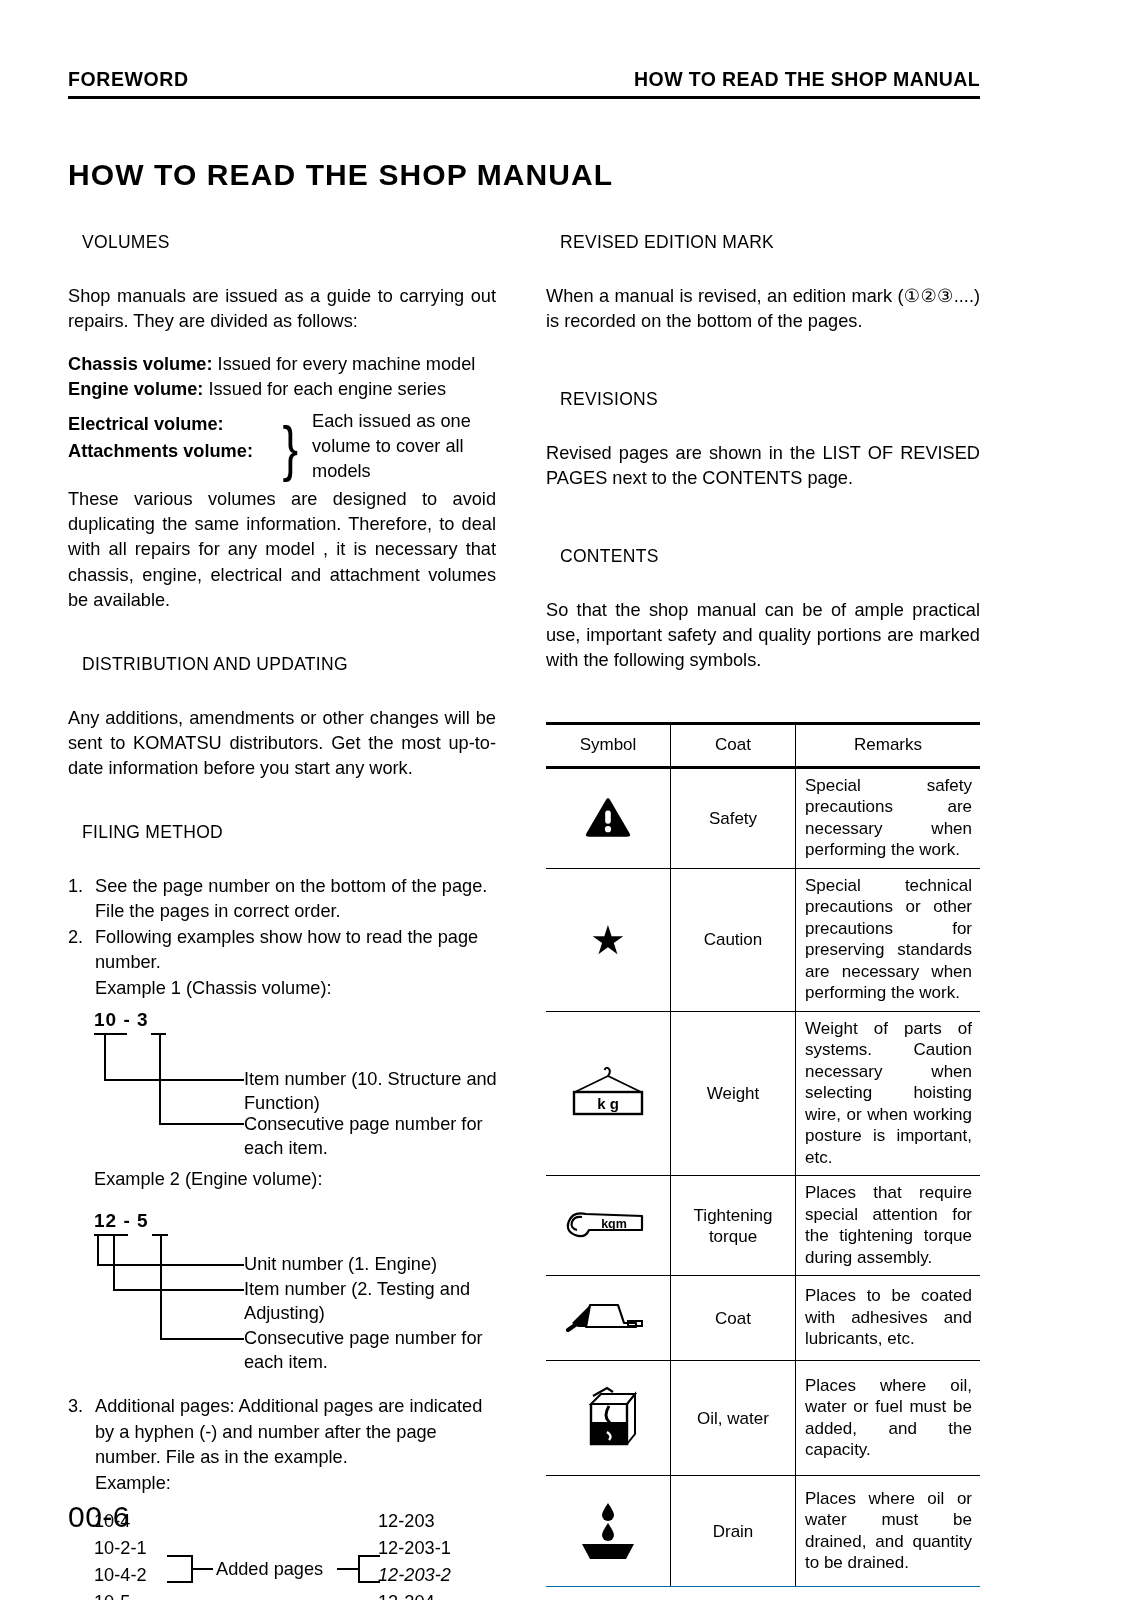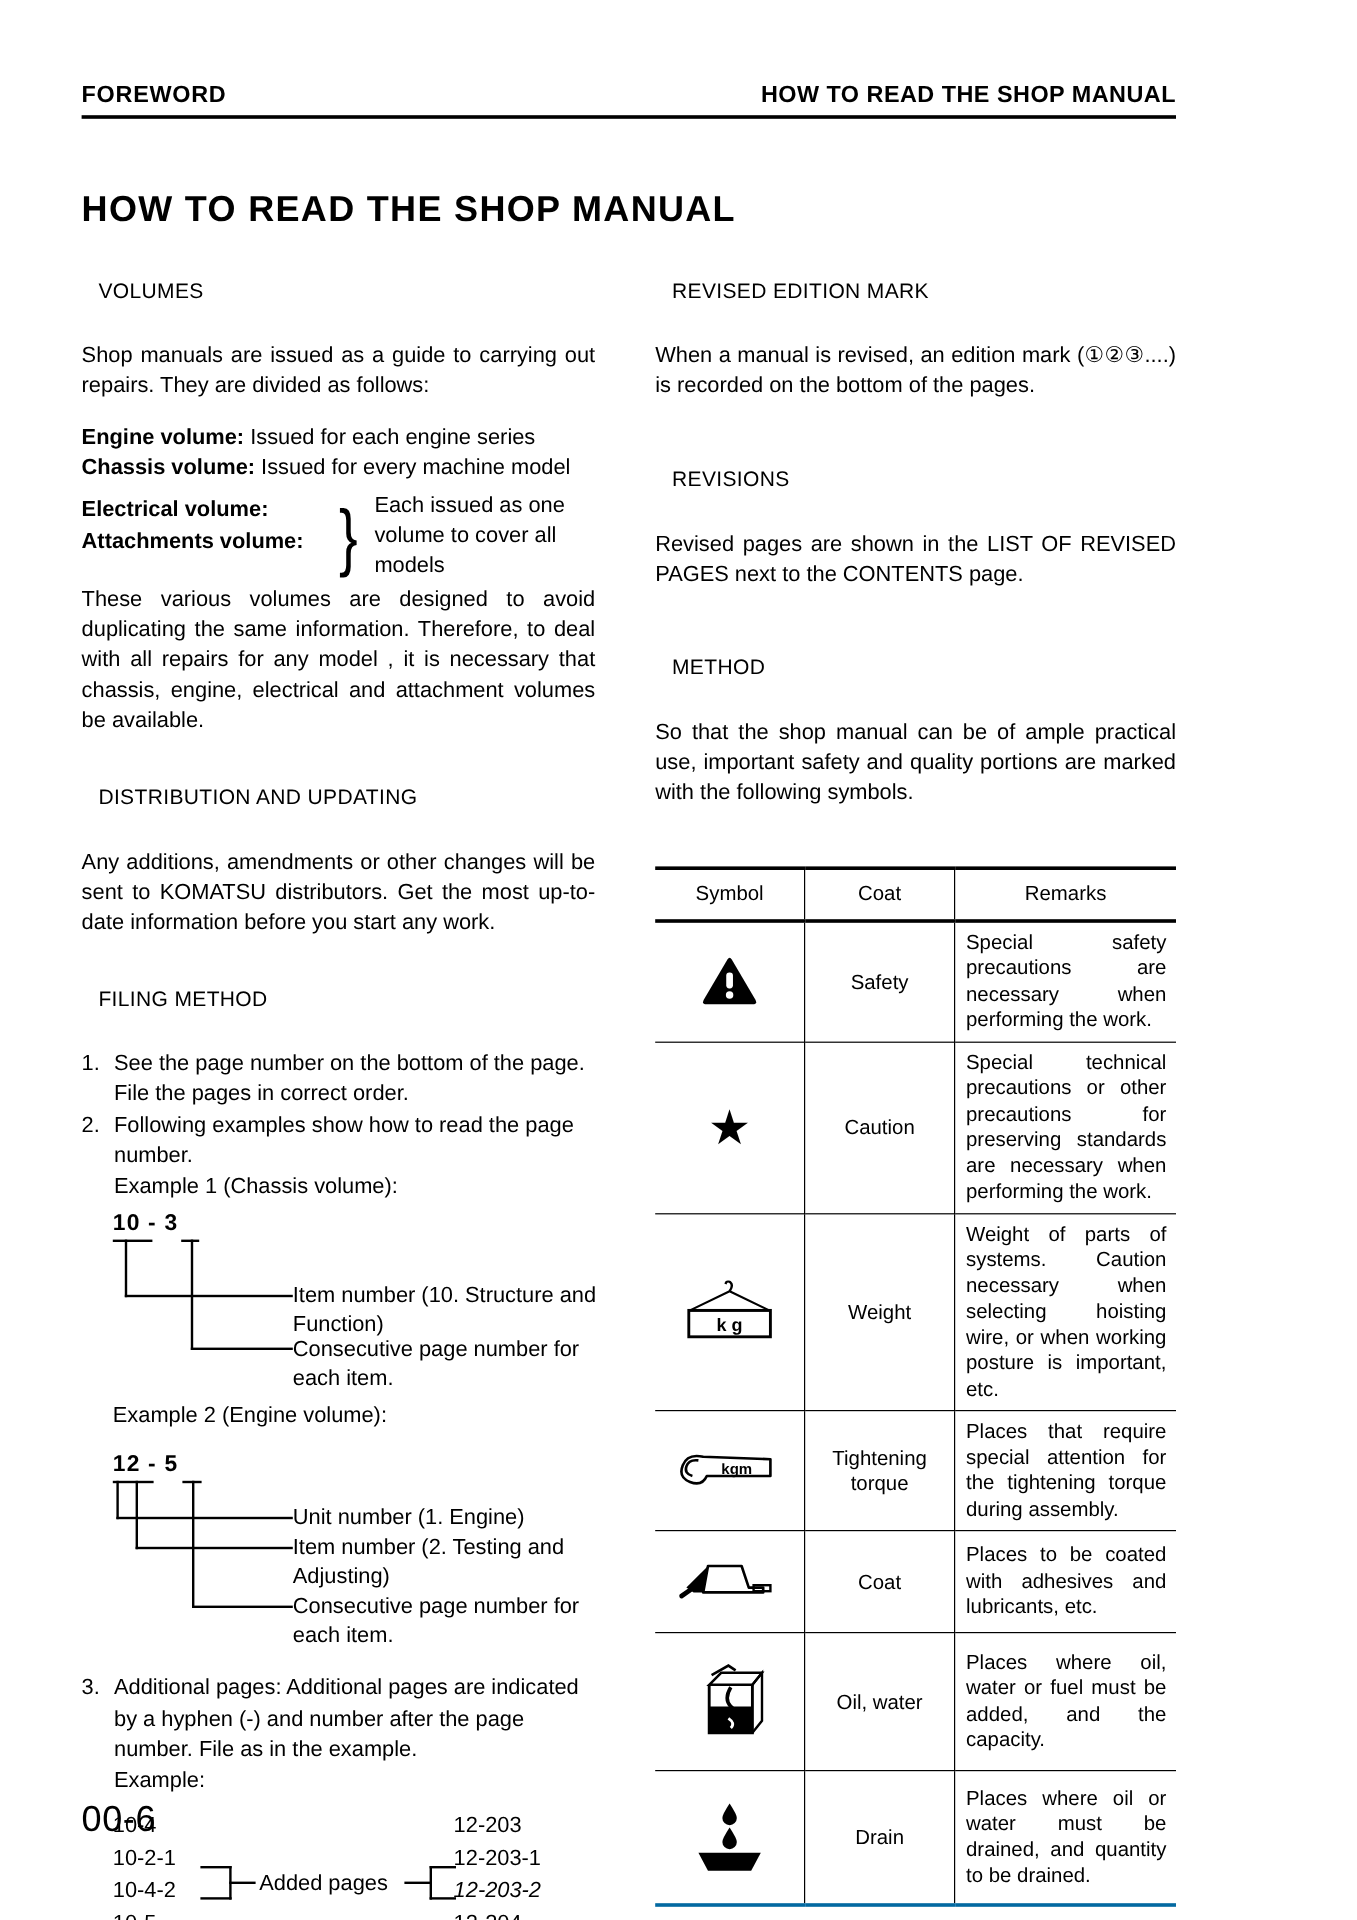--- a/index.html
+++ b/index.html
@@ -194,21 +194,21 @@
     padding: 16px;
     vertical-align: middle;
   }
   .symtable .outer-top td { border-top: 3px solid #000; }
   .symtable tr.hdr td {
     border-bottom: 3px solid #000;
     text-align: center;
     font-size: 17px;
     padding: 9px 0 10px;
   }
-  .symtable tr.last td { border-bottom: 3px solid #0369a1; }
+  .symtable tr.last td { border-bottom: 1px solid #0369a1; }
   .symtable td.c-sym {
     border-left: none;
     width: 92px;
     text-align: center;
   }
   .symtable td.c-item {
     width: 92px;
     text-align: center;
     font-size: 17px;
     line-height: 21px;
@@ -266,24 +266,24 @@
   <div class="page-title">HOW TO READ THE SHOP MANUAL</div>
 
   <div class="col col-left">
 
     <h3 class="sec">VOLUMES</h3>
     <div class="gap-sm"></div>
     <p class="body">Shop manuals are issued as a guide to carrying out repairs.  They are divided as follows:</p>
     <div class="gap-sm"></div>
 
     <div class="vol-line">
-      <b>Engine volume:</b><span> Issued for each engine series</span>
+      <b>Chassis volume:</b><span> Issued for every machine model</span>
     </div>
     <div class="vol-line">
-      <b>Chassis volume:</b><span> Issued for every machine model</span>
+      <b>Engine volume:</b><span> Issued for each engine series</span>
     </div>
 
     <div class="brace-block">
       <div class="labels">
         <div>Electrical volume:</div>
         <div>Attachments volume:</div>
       </div>
       <div class="brace">}</div>
       <div class="rhs">Each issued as one volume to cover all models</div>
     </div>
@@ -391,21 +391,21 @@
     <h3 class="sec">REVISED EDITION MARK</h3>
     <div class="gap-sm"></div>
     <p class="body"><span>When a manual is revised, an edition mark (</span><span>①②③</span><span>....) is recorded on the bottom of the pages.</span></p>
 
     <div class="gap-lg"></div>
     <h3 class="sec">REVISIONS</h3>
     <div class="gap-sm"></div>
     <p class="body">Revised pages are shown in the LIST OF REVISED PAGES next to the CONTENTS page.</p>
 
     <div class="gap-lg"></div>
-    <h3 class="sec">METHOD</h3>
+    <h3 class="sec">CONTENTS</h3>
     <div class="gap-sm"></div>
     <p class="body">So that the shop manual can be of ample practical use, important safety and quality portions are marked with the following symbols.</p>
   </div>
 
   <table class="symtable">
     <tbody>
       <tr class="hdr outer-top">
         <td class="c-sym">Symbol</td>
         <td class="c-item">Coat</td>
         <td class="c-rem" style="text-align:center;">Remarks</td>

